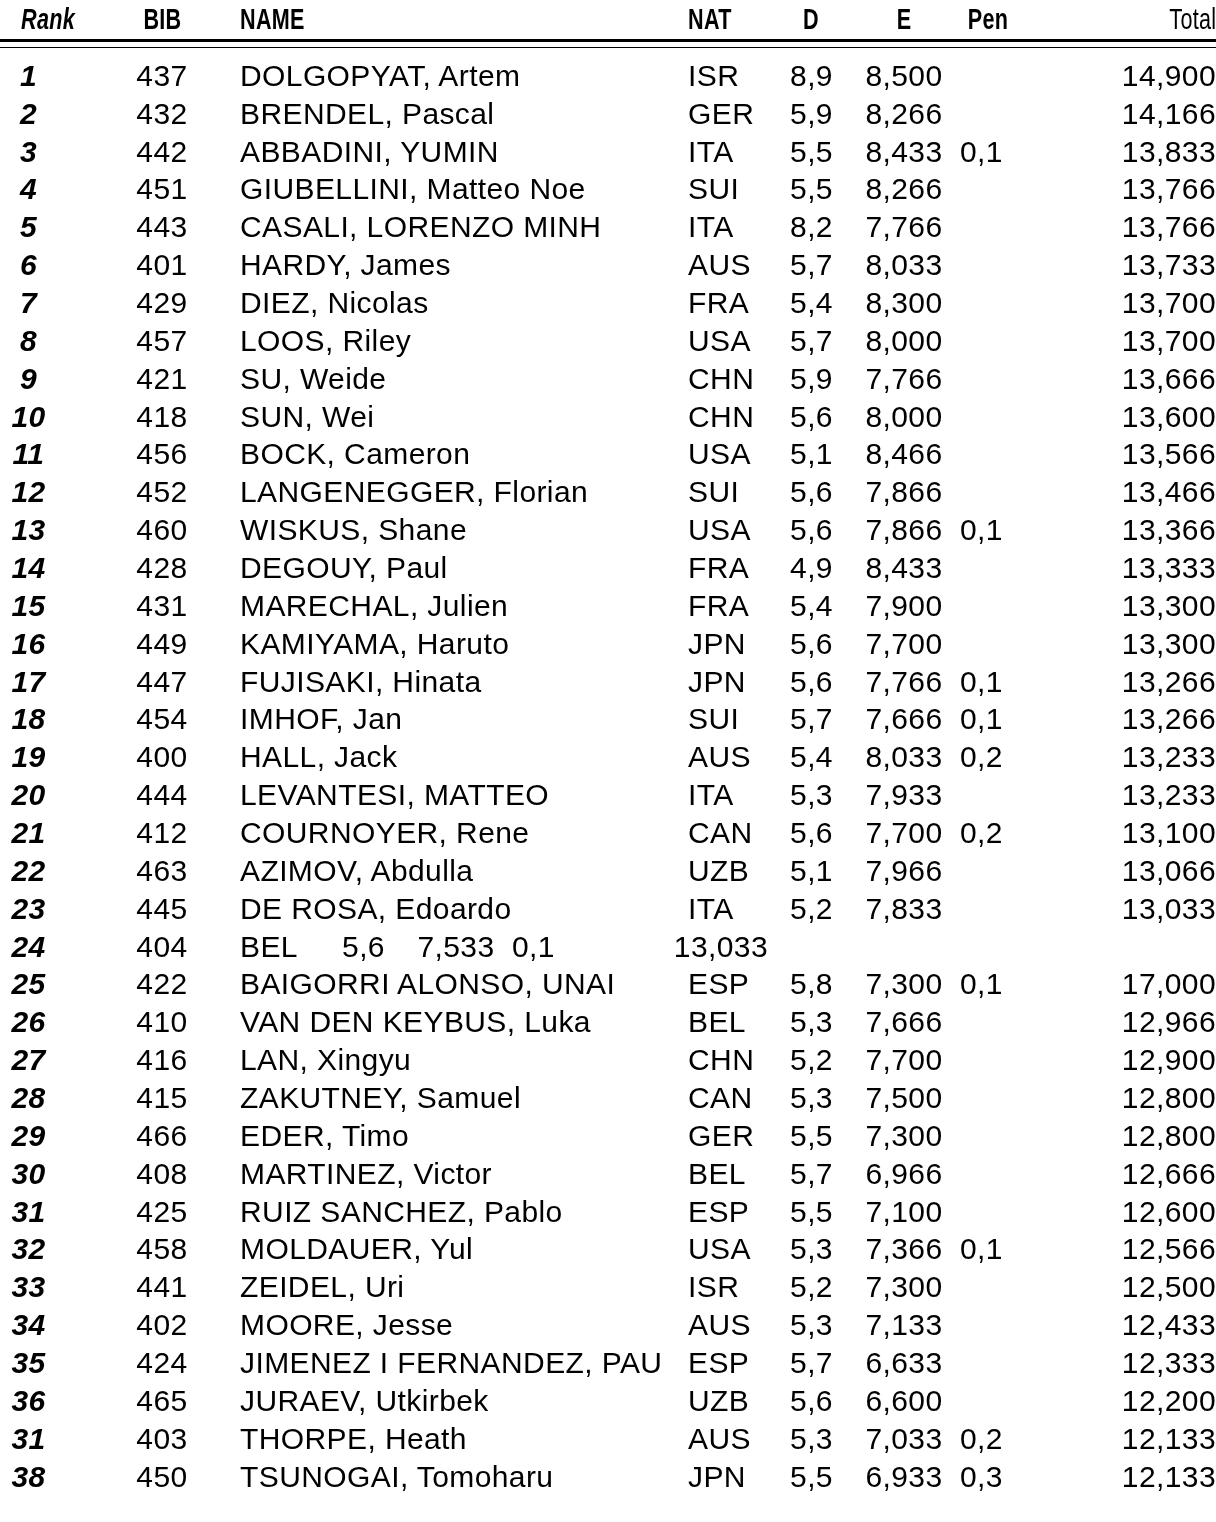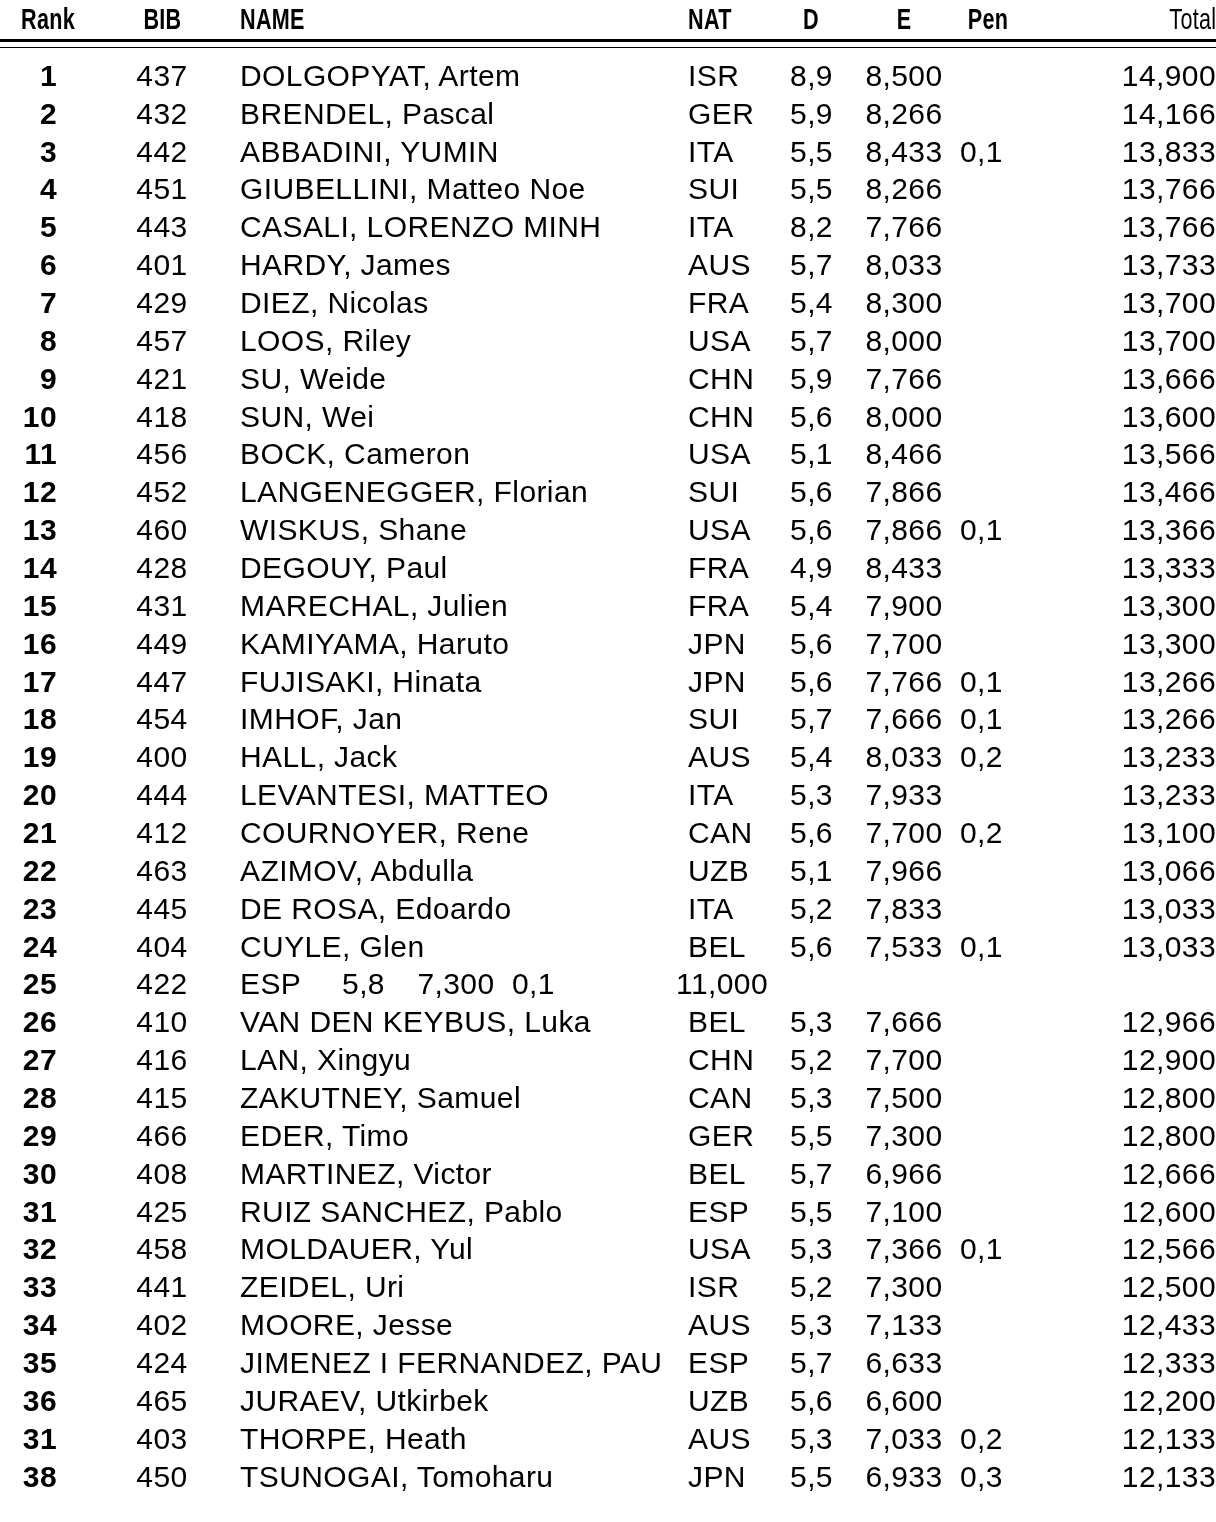--- a/index.html
+++ b/index.html
@@ -65,21 +65,21 @@
     height: 37.87px;
     align-items: center;
     font-size: 30px;
     line-height: 1;
     letter-spacing: 0.4px;
     white-space: nowrap;
   }
 
   
   .cell { flex: 0 0 auto; box-sizing: border-box; }
-  .c-rank  { width: 84px;  text-align: right;  padding-right: 27px; font-weight: bold; }
+  .c-rank  { width: 84px;  text-align: center;  padding-right: 27px; font-weight: bold; font-style: italic; }
   .c-bib   { width: 156px; text-align: center; }
   .c-name  { width: 448px; text-align: left; overflow: visible; }
   .c-nat   { width: 87px;  text-align: left; }
   .c-d     { width: 73px;  text-align: center; }
   .c-e     { width: 112px; text-align: center; }
   .c-pen   { width: 70px;  text-align: left; }
   .c-total { width: 186px; text-align: right;  font-weight: normal; }
 </style>
 </head>
 <body>
@@ -351,36 +351,36 @@
     <div class="cell c-nat">ITA</div>
     <div class="cell c-d">5,2</div>
     <div class="cell c-e">7,833</div>
     <div class="cell c-pen"></div>
     <div class="cell c-total">13,033</div>
   </div>
 
   <div class="row">
     <div class="cell c-rank">24</div>
     <div class="cell c-bib">404</div>
-    <div class="cell c-name">CUYLE, Glen</div>
     <div class="cell c-nat">BEL</div>
     <div class="cell c-d">5,6</div>
     <div class="cell c-e">7,533</div>
     <div class="cell c-pen">0,1</div>
     <div class="cell c-total">13,033</div>
   </div>
 
   <div class="row">
     <div class="cell c-rank">25</div>
     <div class="cell c-bib">422</div>
+    <div class="cell c-name">BAIGORRI ALONSO, UNAI</div>
     <div class="cell c-nat">ESP</div>
     <div class="cell c-d">5,8</div>
     <div class="cell c-e">7,300</div>
     <div class="cell c-pen">0,1</div>
-    <div class="cell c-total">11,000</div>
+    <div class="cell c-total">17,000</div>
   </div>
 
   <div class="row">
     <div class="cell c-rank">26</div>
     <div class="cell c-bib">410</div>
     <div class="cell c-name">VAN DEN KEYBUS, Luka</div>
     <div class="cell c-nat">BEL</div>
     <div class="cell c-d">5,3</div>
     <div class="cell c-e">7,666</div>
     <div class="cell c-pen"></div>

